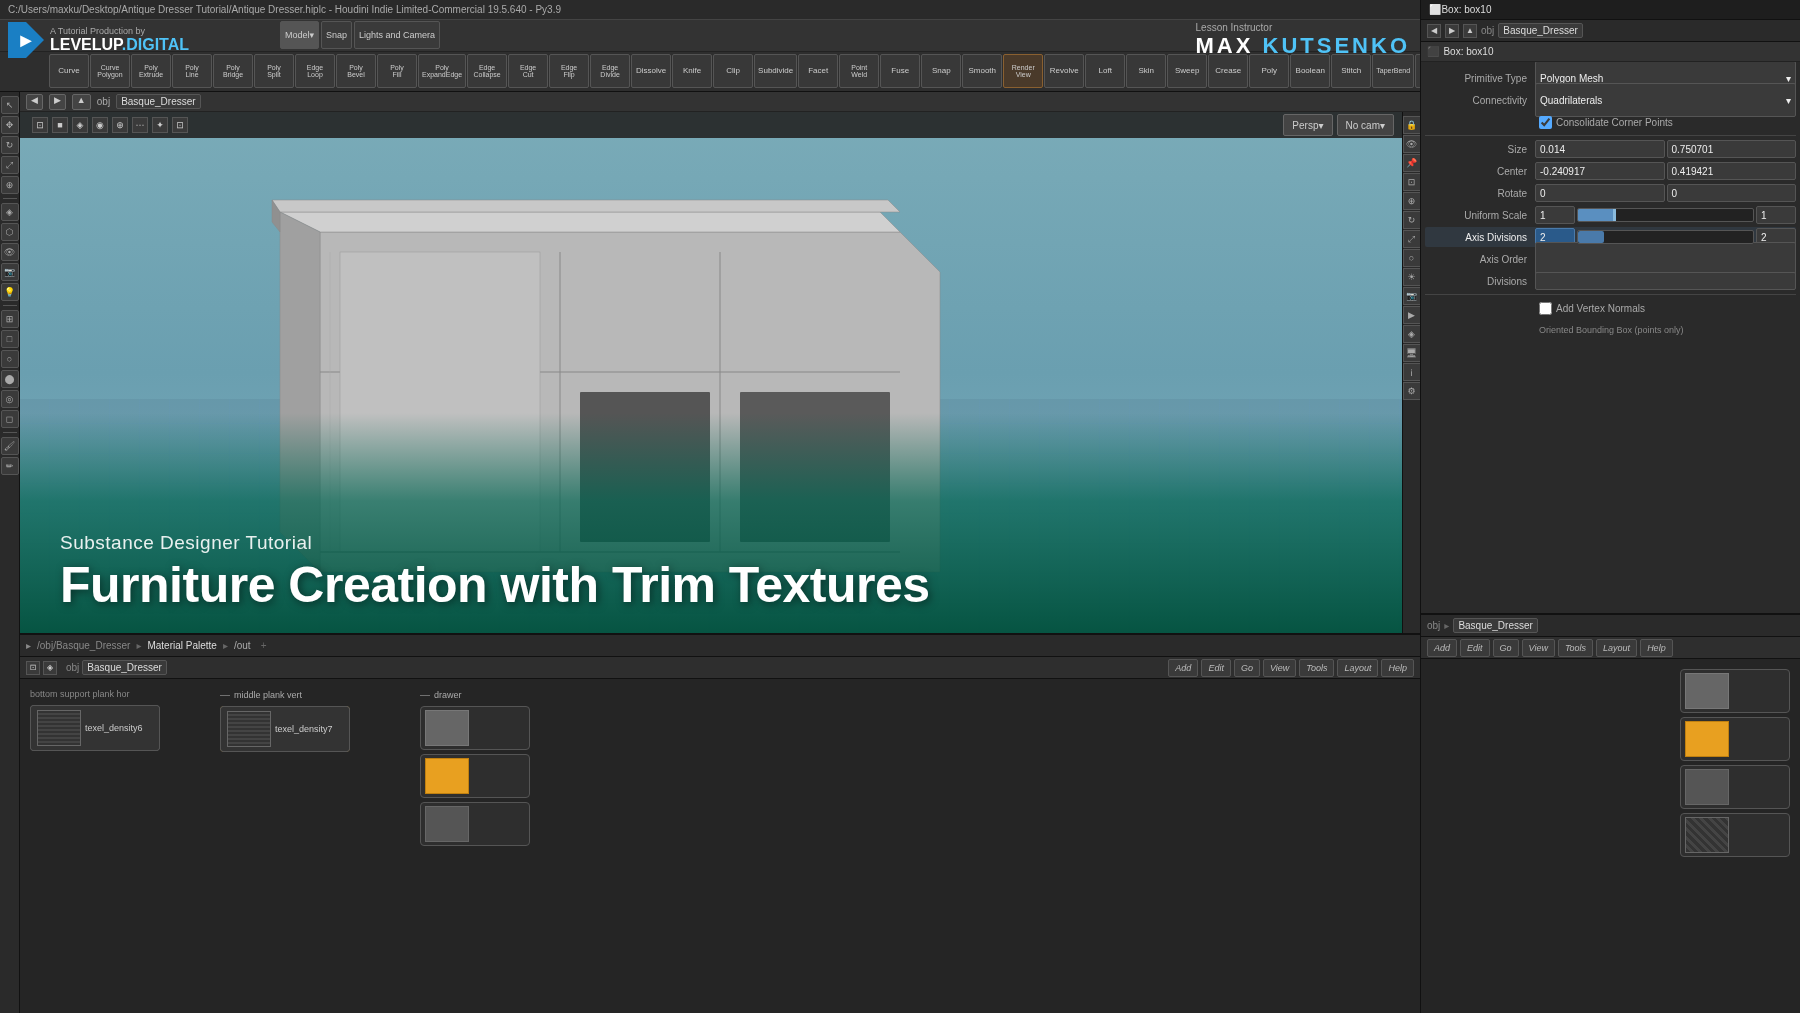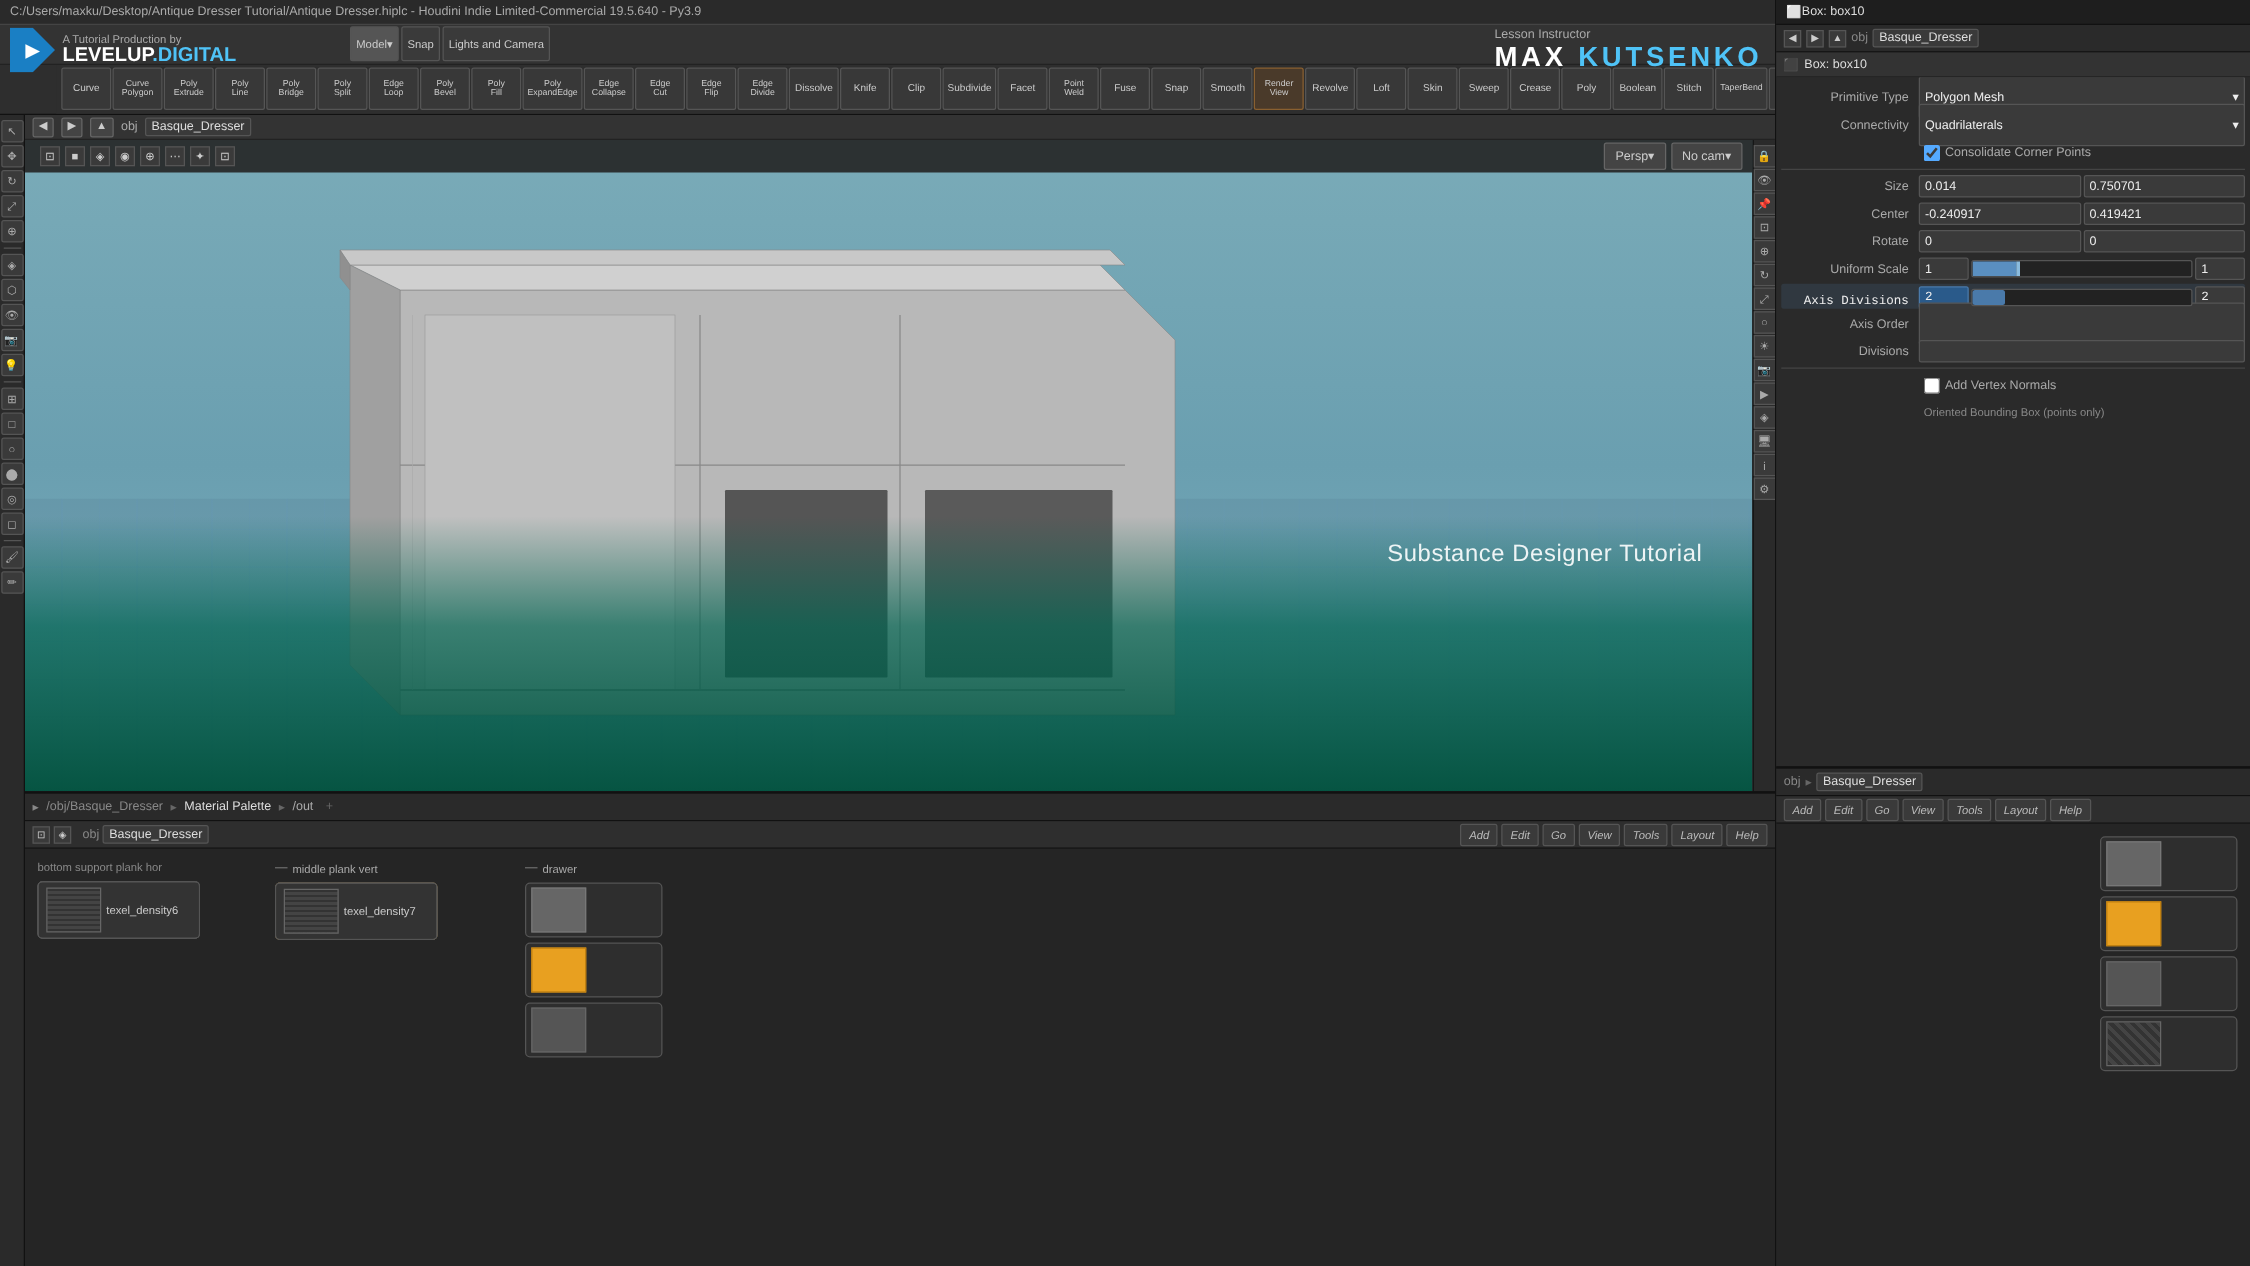--- a/index.html
+++ b/index.html
@@ -273,26 +273,25 @@
     .uniform-scale-fill {
       position: absolute;
       top: 0; left: 0; bottom: 0;
       background: #5a8fc0;
       width: 20%;
     }
 
     
     .axis-div-row {
       display: flex;
-      align-items: flex-end;
+      align-items: center;
       height: 20px;
       margin-bottom: 2px;
       background: rgba(90, 143, 192, 0.15);
       border-radius: 2px;
-      font-family: Liberation Mono, monospace;
     }
 
     .ng-btn {
       height: 18px;
       padding: 0 6px;
       background: #3a3a3a;
       border: 1px solid #555;
       border-radius: 2px;
       font-size: 9px;
       color: #bbb;
@@ -342,20 +341,21 @@
 
     
     #bottom-overlay {
       position: absolute;
       bottom: 0;
       left: 0;
       right: 0;
       height: 220px;
       background: linear-gradient(to top, rgba(0,80,60,0.95) 0%, rgba(0,100,80,0.7) 60%, transparent 100%);
       display: flex;
+      flex-direction: column;
       justify-content: flex-end;
       padding: 20px 40px;
       pointer-events: none;
     }
 
     #overlay-subtitle {
       font-size: 20px;
       color: rgba(255,255,255,0.9);
       font-weight: normal;
       margin-bottom: 4px;
@@ -677,20 +677,21 @@
 
       <rect x="220" y="80" width="200" height="300" fill="#c0c0c0" stroke="#999" stroke-width="0.5"></rect>
 
       <line x1="200" y1="380" x2="780" y2="380" stroke="#888" stroke-width="1.5"></line>
 
       <line x1="210" y1="80" x2="210" y2="380" stroke="#aaa" stroke-width="0.5"></line>
     </svg>
 
     <div id="bottom-overlay">
       <div id="overlay-subtitle" style="font-size:19px;color:rgba(255,255,255,0.9);font-weight:400;margin-bottom:4px;letter-spacing:0.5px;font-family:Arial,sans-serif;">Substance Designer Tutorial</div>
+      <div id="overlay-title" style="font-size:50px;color:#fff;font-weight:900;line-height:1.1;text-shadow:2px 2px 8px rgba(0,0,0,0.5);font-family:Arial,sans-serif;">Furniture Creation with Trim Textures</div>
     </div>
   </div>
 
   <div style="position:absolute;top:0;right:0;width:18px;bottom:380px;background:#2a2a2a;border-left:1px solid #111;display:flex;flex-direction:column;align-items:center;padding-top:4px;gap:1px;">
     <div class="vp-side-icon">🔒</div>
     <div class="vp-side-icon">👁</div>
     <div class="vp-side-icon">📌</div>
     <div class="vp-side-icon">⊡</div>
     <div class="vp-side-icon">⊕</div>
     <div class="vp-side-icon">↻</div>

